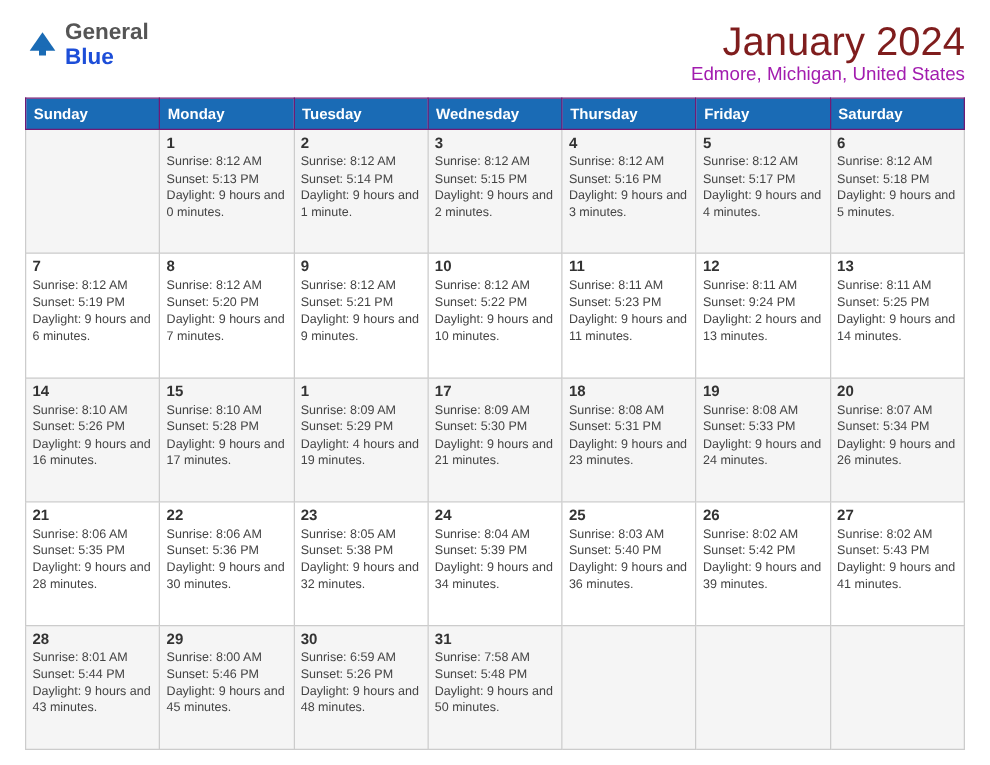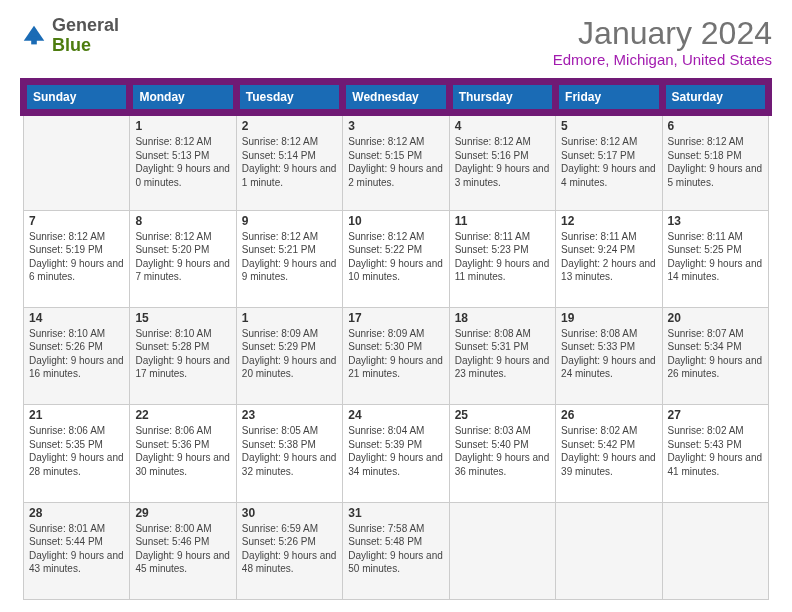--- a/index.html
+++ b/index.html
@@ -28,51 +28,51 @@
       display: flex;
       align-items: center;
       gap: 4px;
     }
     .logo-text {
       font-size: 18px;
       font-weight: bold;
       line-height: 1.1;
     }
     .logo-general { color: #555; }
-    .logo-blue { color: #4d7c0f; }
+    .logo-blue { color: #1d4ed8; }
     .logo-icon {
       width: 28px;
       height: 28px;
     }
     .title-block {
       text-align: right;
     }
     .calendar-title {
       font-size: 32px;
       font-weight: normal;
-      color: #737373;
+      color: #7f1d1d;
       line-height: 1.1;
     }
     .calendar-subtitle {
       font-size: 15px;
       color: #a21caf;
     }
     table {
       width: 100%;
       border-collapse: collapse;
       flex: 1;
     }
     th {
       background-color: #1a6bb5;
       color: white;
       font-size: 12px;
       font-weight: bold;
       text-align: left;
       padding: 5px 6px;
-      border: 7px solid #701a75;
+      border: 1px solid #701a75;
     }
     td {
       border: 1px solid #ccc;
       vertical-align: top;
       padding: 3px 5px;
       font-size: 10.5px;
       color: #333;
       width: calc(100% / 7);
       height: 84px;
     }
@@ -225,21 +225,21 @@
           <td>
             <span class="day-num">15</span>
             <span class="cell-line">Sunrise: 8:10 AM</span>
             <span class="cell-line">Sunset: 5:28 PM</span>
             <span class="cell-line">Daylight: 9 hours and 17 minutes.</span>
           </td>
           <td>
             <span class="day-num">1</span>
             <span class="cell-line">Sunrise: 8:09 AM</span>
             <span class="cell-line">Sunset: 5:29 PM</span>
-            <span class="cell-line">Daylight: 9 hours and 20 minutes.</span>
+            <span class="cell-line">Daylight: 4 hours and 19 minutes.</span>
           </td>
           <td>
             <span class="day-num">17</span>
             <span class="cell-line">Sunrise: 8:09 AM</span>
             <span class="cell-line">Sunset: 5:30 PM</span>
             <span class="cell-line">Daylight: 9 hours and 21 minutes.</span>
           </td>
           <td>
             <span class="day-num">18</span>
             <span class="cell-line">Sunrise: 8:08 AM</span>

